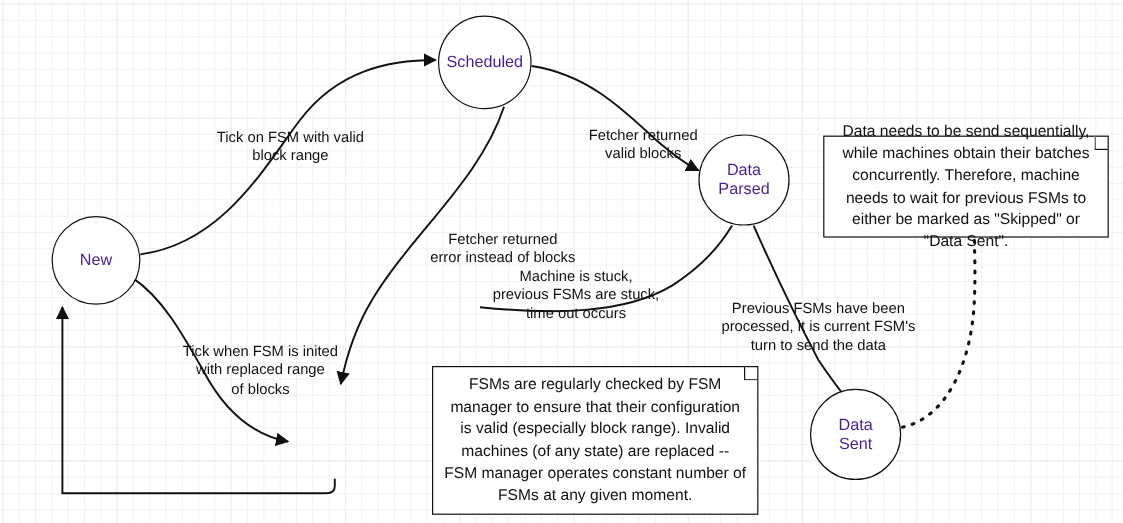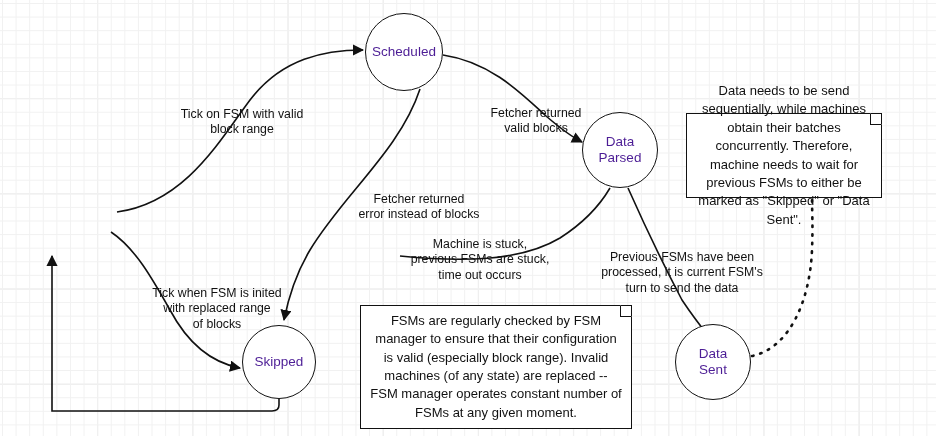--- a/index.html
+++ b/index.html
@@ -113,64 +113,64 @@
       <path d="M 628,188 C 640,215 662,262 682,300 C 692,315 702,328 710,338" marker-end="url(#arrow)"></path>
 
       <path d="M 610,188 C 600,205 585,222 560,238 C 520,262 460,262 400,256"></path>
 
       <path d="M 279,399 L 279,405 Q 279,411 272,411 L 52,411 L 52,256" marker-end="url(#arrow)"></path>
 
       <path stroke-dasharray="1.5 7" stroke-linecap="round" stroke-width="2.6" d="M 752,356 C 790,348 810,300 812,250 C 813,225 812,210 812,199"></path>
     </g>
   </svg>
 
+  <div class="node" style="left:43px; top:180px; width:74px; height:74px;">
+    <span>New</span>
+  </div>
 
   <div class="node" style="left:365px; top:13px; width:78px; height:78px;">
     <span>Scheduled</span>
   </div>
 
   <div class="node" style="left:582px; top:112px; width:76px; height:76px; white-space:pre-line;">
     <span>Data
 Parsed</span>
   </div>
 
-  <div class="node" style="left:242px; top:325px; width:74px; height:74px;">
-    <span>Skipped</span>
-  </div>
 
   <div class="node" style="left:675px; top:324px; width:76px; height:76px; white-space:pre-line;">
     <span>Data
 Sent</span>
   </div>
 
   <div class="elabel" style="left:152px; top:107px; width:180px;">Tick on FSM with valid
 block range</div>
 
   <div class="elabel" style="left:466px; top:106px; width:140px;">Fetcher returned
 valid blocks</div>
 
   <div class="elabel" style="left:334px; top:192px; width:170px;">Fetcher returned
 error instead of blocks</div>
 
-  <div class="elabel" style="left:390px; top:237px; width:180px;">Machine is stuck,
+  <div class="elabel" style="left:390px; top:223px; width:180px;">Machine is stuck,
 previous FSMs are stuck,
 time out occurs</div>
 
   <div class="elabel" style="left:584px; top:234px; width:196px;margin-top:16px;">Previous FSMs have been
 processed, it is current FSM's
 turn to send the data</div>
 
   <div class="elabel" style="left:134px; top:286px; width:166px;">Tick when FSM is inited
 with replaced range
 of blocks</div>
 
 
-  <div class="note" style="left:686px; top:113px; width:196px; height:85px;">
+  <div class="note" style="left:686px; top:113px; width:238px; height:85px;">
     <span class="fold"></span>
     <span>Data needs to be send sequentially, while machines obtain their batches concurrently. Therefore, machine needs to wait for previous FSMs to either be marked as "Skipped" or "Data Sent".</span>
   </div>
 
-  <div class="note" style="left:360px; top:305px; width:272px; height:124px;">
+  <div class="note" style="left:360px; top:305px; width:272px; height:124px;align-items:flex-end;">
     <span class="fold"></span>
     <span>FSMs are regularly checked by FSM manager to ensure that their configuration is valid (especially block range). Invalid machines (of any state) are replaced -- FSM manager operates constant number of FSMs at any given moment.</span>
   </div>
 
 </div>
 
 </body></html>

